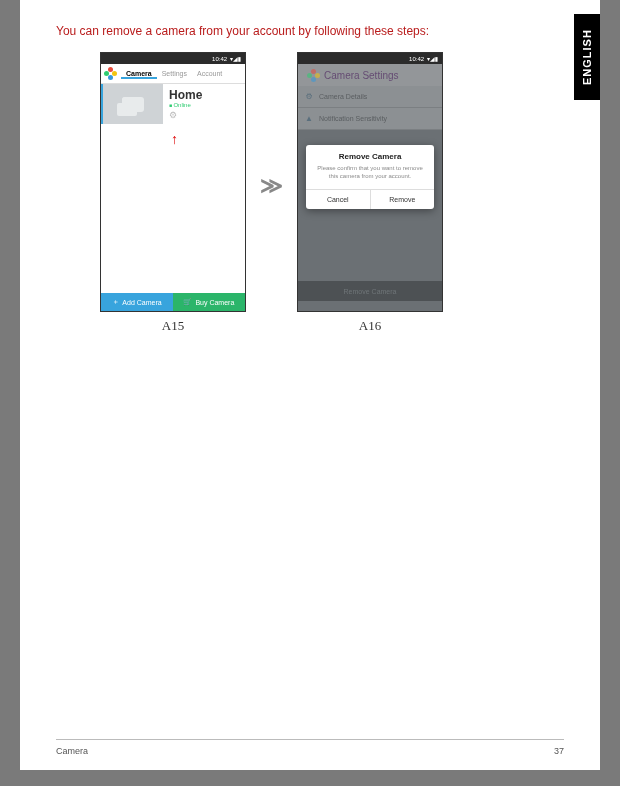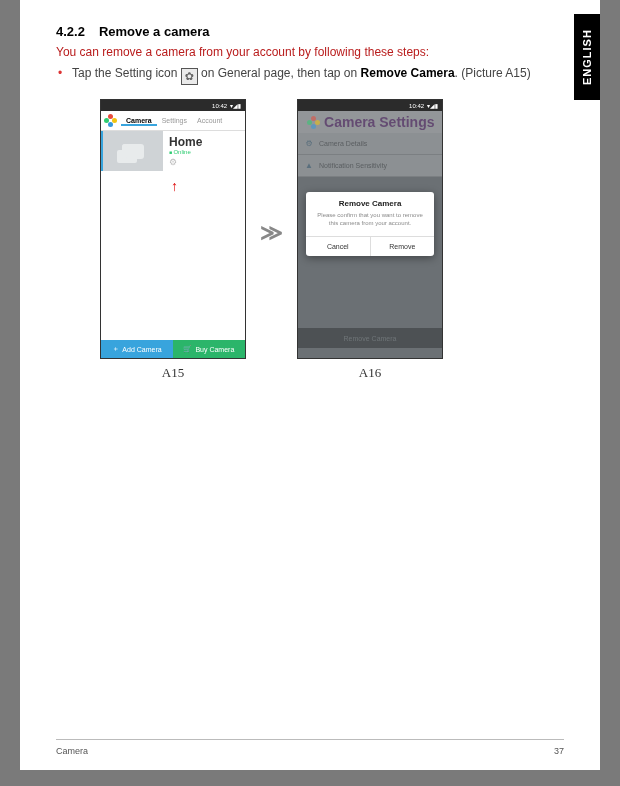--- a/index.html
+++ b/index.html
@@ -36,49 +36,43 @@
   .redarrow { position: absolute; left: 70px; top: 78px; color: #d00; font-size: 14px; }
   .bottomA { position: absolute; bottom: 0; left: 0; right: 0; height: 18px; display: flex; }
   .addcam { flex: 1; background: #38a4dd; color: #fff; display: flex; align-items: center; justify-content: center; gap: 3px; font-size: 7px; }
   .buycam { flex: 1; background: #2bb56a; color: #fff; display: flex; align-items: center; justify-content: center; gap: 3px; font-size: 7px; }
   
   .chev { font-size: 22px; color: #888; font-weight: bold; margin-top: -14px; }
   
   .phoneB { background: #6b7074; }
   .hdrB { height: 22px; background: #939699; display: flex; align-items: center; padding-left: 6px; color: #555; }
   .logoB { width: 11px; height: 11px; margin-right: 5px; position: relative; opacity: .55; }
-  .hdrtxt { font-size: 14px; color: #536; font-weight: bold; opacity: .75; }
+  .hdrtxt { font-size: 10px; color: #536; font-weight: normal; opacity: .75; }
   .rowB { height: 22px; background: #8c9093; border-bottom: 1px solid #7b7f82; display: flex; align-items: center; padding-left: 6px; gap: 5px; color: #5a5e61; font-size: 7px; }
   .icoB { width: 10px; height: 10px; display: inline-flex; align-items: center; justify-content: center; font-size: 8px; color: #5a6f7d; }
   .modal { position: absolute; left: 8px; right: 8px; top: 92px; background: #fff; border-radius: 3px; overflow: hidden; box-shadow: 0 2px 8px rgba(0,0,0,.4); }
   .mtitle { text-align: center; font-size: 8px; font-weight: bold; padding: 7px 4px 4px; color: #222; }
   .mmsg { text-align: center; font-size: 6px; color: #8a8a8a; padding: 0 10px 8px; line-height: 1.3; }
   .mbtns { display: flex; border-top: 1px solid #ddd; }
   .mbtn { flex: 1; text-align: center; padding: 6px 0; font-size: 7px; color: #333; }
   .mbtn + .mbtn { border-left: 1px solid #ddd; }
   .rmbar { position: absolute; bottom: 10px; left: 0; right: 0; height: 20px; background: #4d5154; color: #6f7578; font-size: 7px; display: flex; align-items: center; justify-content: center; }
   .caption { text-align: center; font-size: 13px; color: #333; margin-top: 6px; font-family: Georgia, serif; }
   .figcol { display: flex; flex-direction: column; align-items: center; }
   .footer { position: absolute; bottom: 14px; left: 36px; right: 36px; display: flex; justify-content: space-between; font-size: 9px; color: #555; border-top: 1px solid #bbb; padding-top: 6px; }
 </style>
 </head>
 <body>
 
 <div class="page">
   <div class="lang-tab">ENGLISH</div>
 
   <div class="content">
-    <div class="sec-head">
-      <span class="sec-num">4.2.2</span><span class="sec-title">Remove a camera</span>
-    </div>
     <p class="intro">You can remove a camera from your account by following these steps:</p>
     <ul class="steps">
-      <li>
-        <span>Tap the Setting icon </span><span class="gear-inline">✿</span><span> on General page, then tap on </span><span class="b">Remove Camera</span><span>. (Picture A15)</span>
-      </li>
     </ul>
 
     <div class="figs">
 
       <div class="figcol">
         <div class="phone">
           <div class="statusbar">
             <span>10:42</span>
             <span>▾◢▮</span>
           </div>

